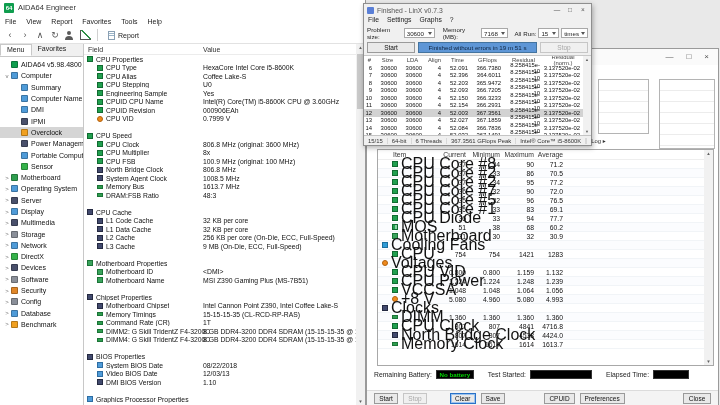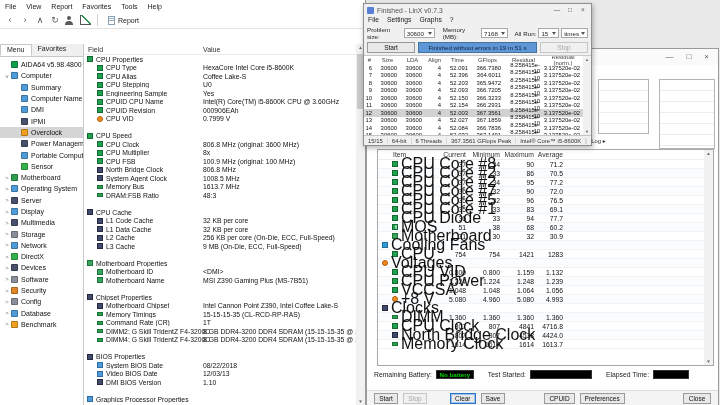--- a/index.html
+++ b/index.html
@@ -111,20 +111,24 @@
   .l-row.sel2{background:#d2d2d2}
   .l-scroll{position:absolute;top:0;right:0;bottom:0;width:8px;background:#f1f1f1;display:flex;flex-direction:column;align-items:center;justify-content:space-between;font-size:4px;color:#606060;padding:1px 0}
   .l-status{height:10px;display:flex;align-items:center;background:#f0f0f0;border-top:1px solid #c4c4c4;font-size:5.9px;color:#333;flex:none}
   .lst{padding:0 4px;border-right:1px solid #d8d8d8;white-space:nowrap}
   .lst.log{margin-left:auto;border-right:none;border-left:1px solid #d8d8d8}
 </style>
 </head>
 <body>
 
 <section id="aida" class="win">
+  <div class="a-title">
+    <span class="a-logo">64</span>
+    <span class="a-titletext">AIDA64 Engineer</span>
+  </div>
   <div class="a-menu" id="aida-menu">
       <span>File</span>
       <span>View</span>
       <span>Report</span>
       <span>Favorites</span>
       <span>Tools</span>
       <span>Help</span>
     </div>
   <div class="a-tools">
     <span id="aida-toolicons" style="display:flex;gap:1px">

